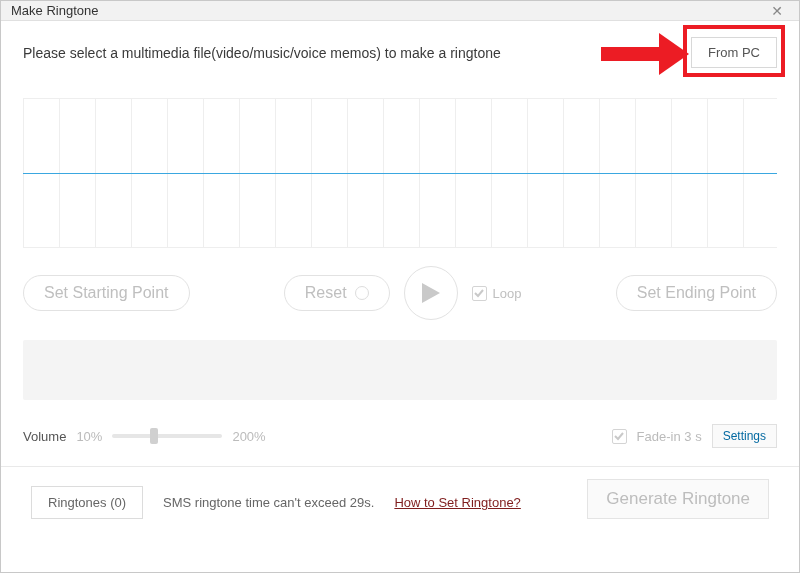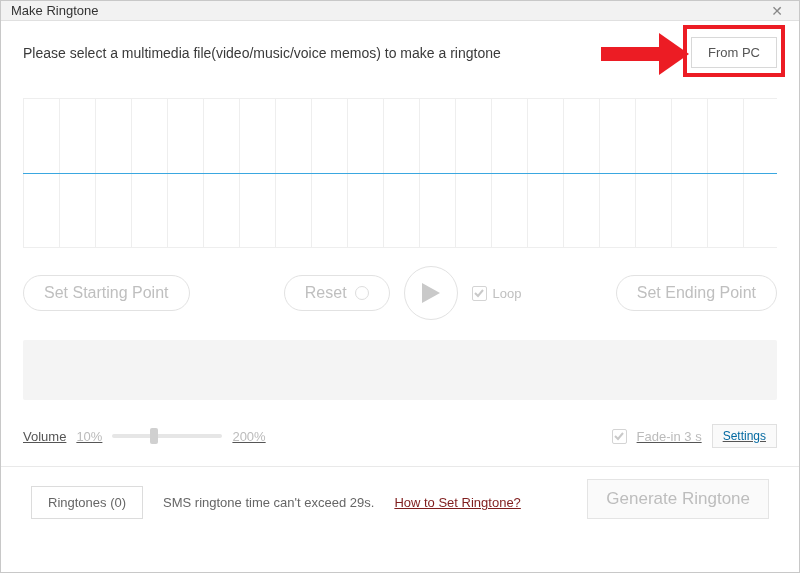--- a/index.html
+++ b/index.html
@@ -62,21 +62,21 @@
   .checkbox-faux svg { stroke: #c9c9c9; }
   .loop-wrap { display: flex; align-items: center; gap: 6px; color: #bfbfbf; font-size: 13px; }
   .reset-dot { width:14px; height:14px; border-radius:50%; border:1px solid #ddd; display:inline-block; }
 
   .preview-strip {
     height: 60px; background: #f4f4f4; border-radius: 2px; margin-bottom: 24px;
   }
 
   .volume-row {
     display: flex; align-items: center; justify-content: space-between;
-    font-size: 13px; color: #555; margin-bottom: 18px; text-decoration: underline;
+    font-size: 13px; color: #555; margin-bottom: 18px;
   }
   .vol-left { display: flex; align-items: center; gap: 10px; }
   .vol-left .pct { color: #bbb; }
   .slider {
     width: 110px; height: 4px; background: #e6e6e6; position: relative; border-radius: 2px;
   }
   .slider .thumb {
     position: absolute; width: 8px; height: 16px; background: #d0d0d0;
     top: -6px; left: 34%; border-radius: 2px;
   }

